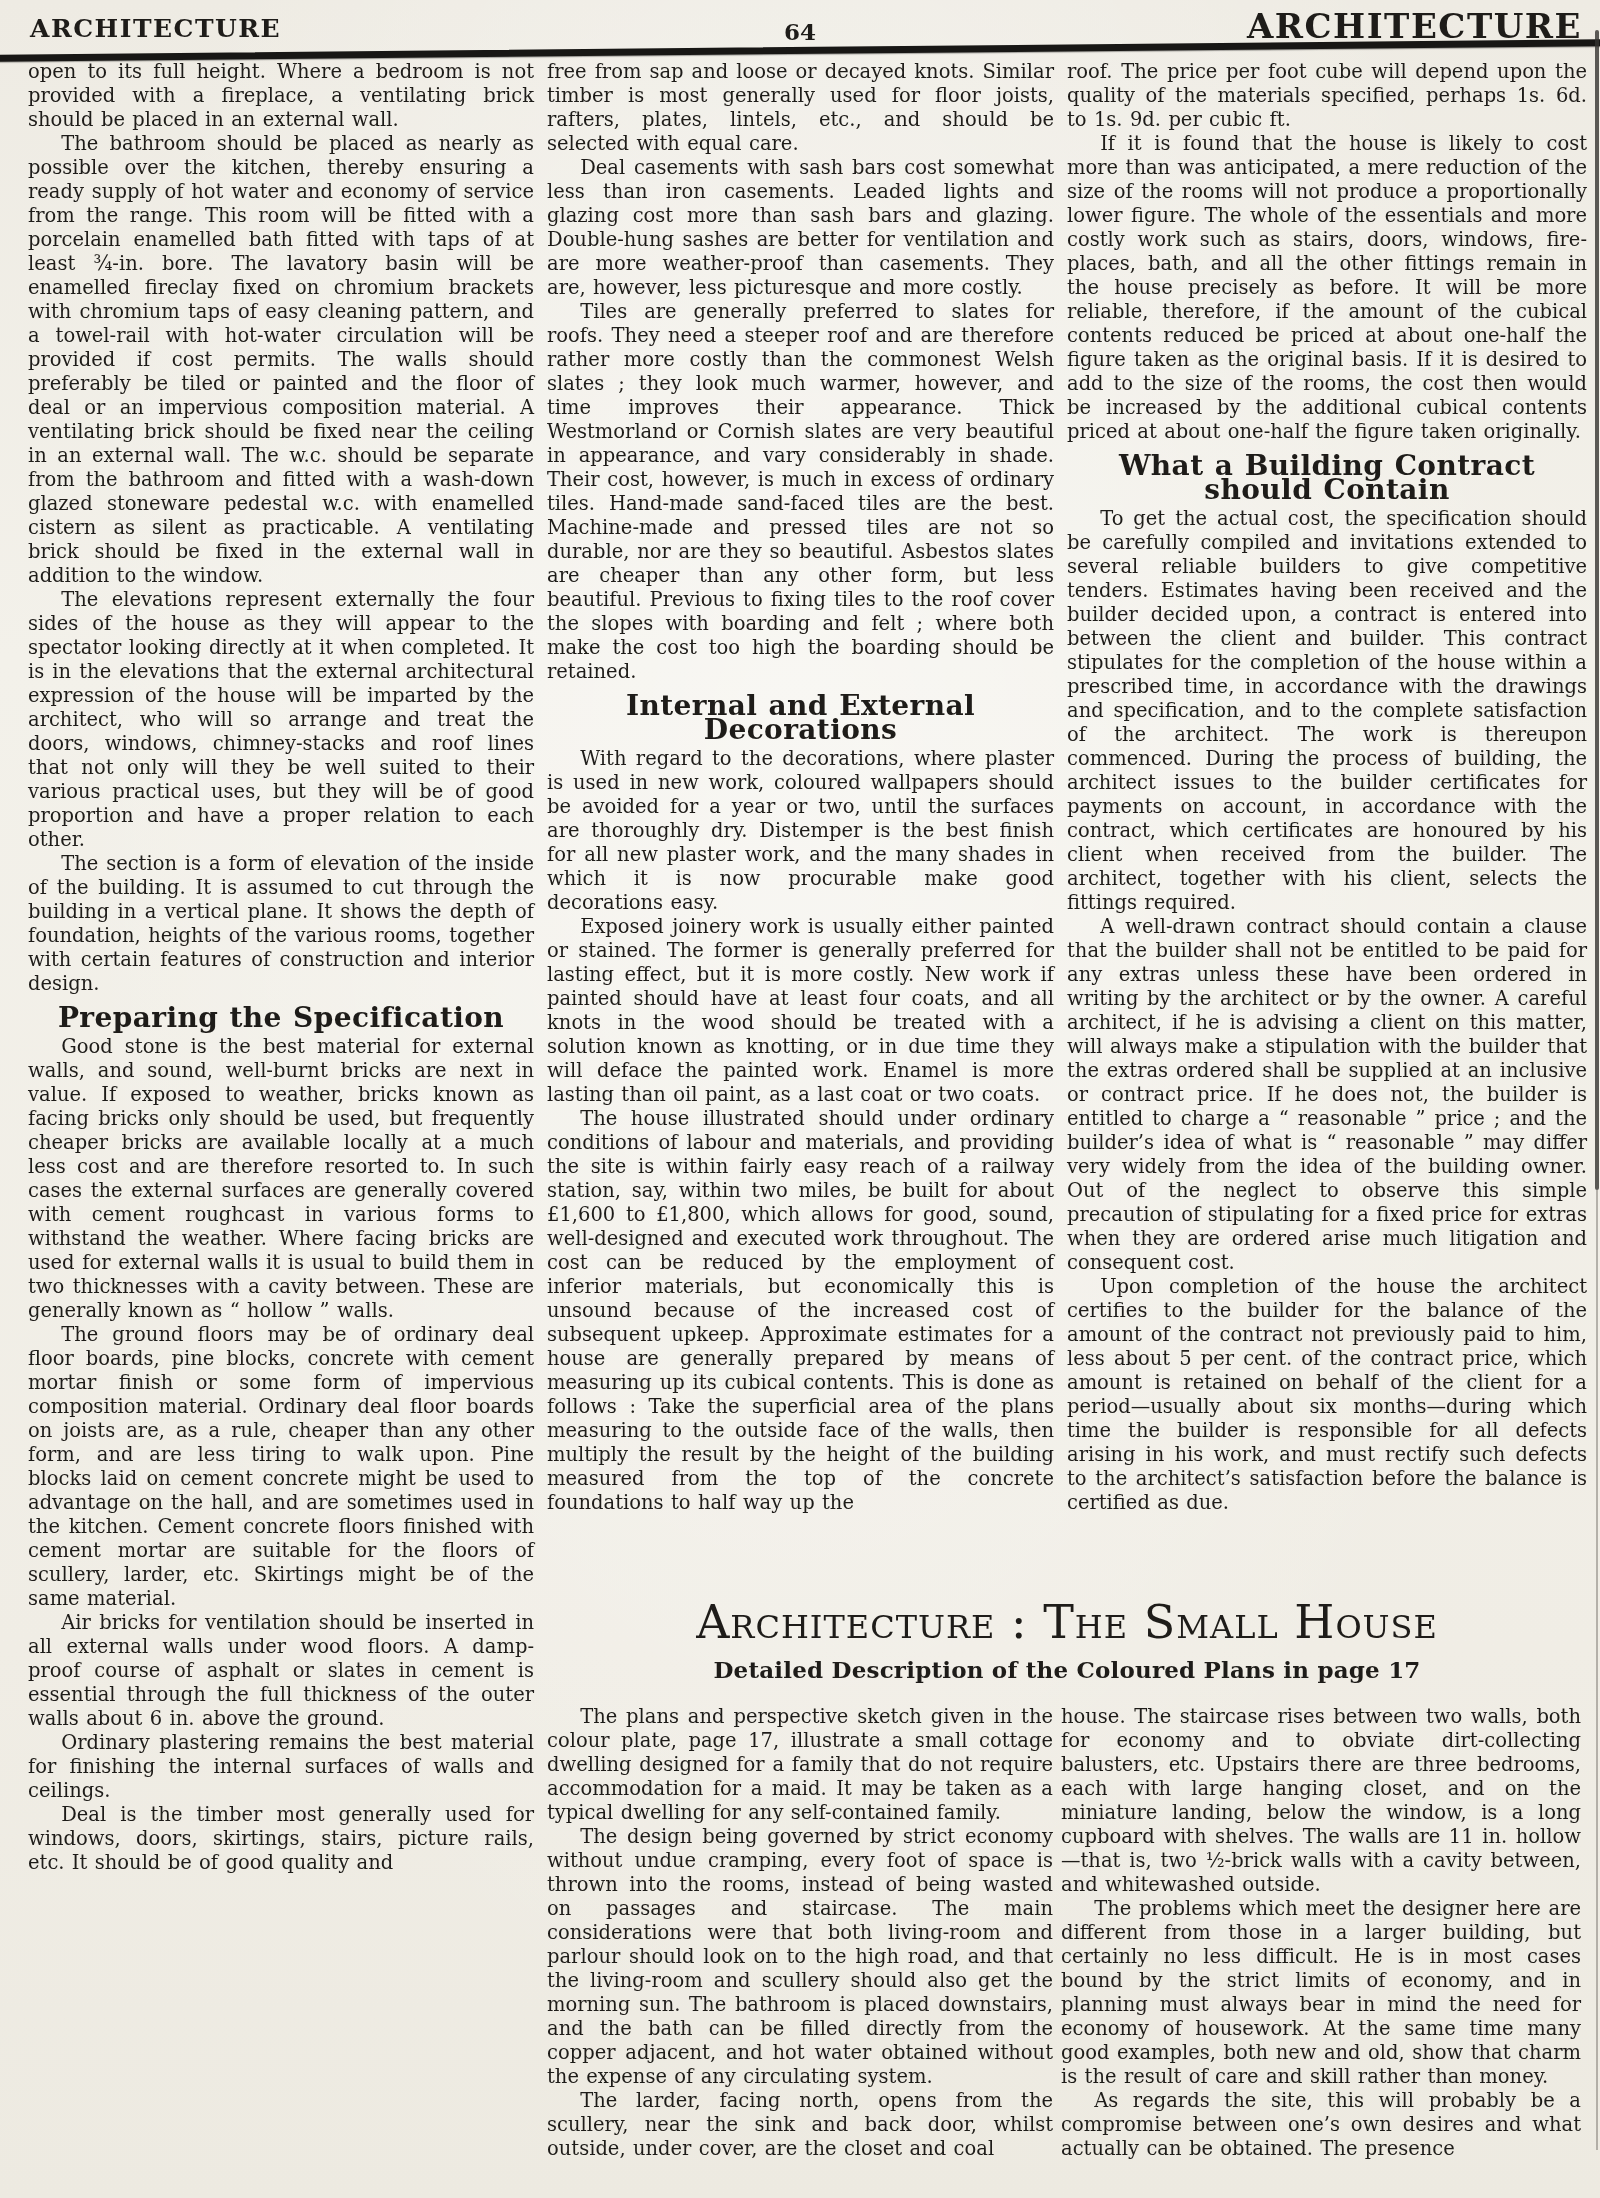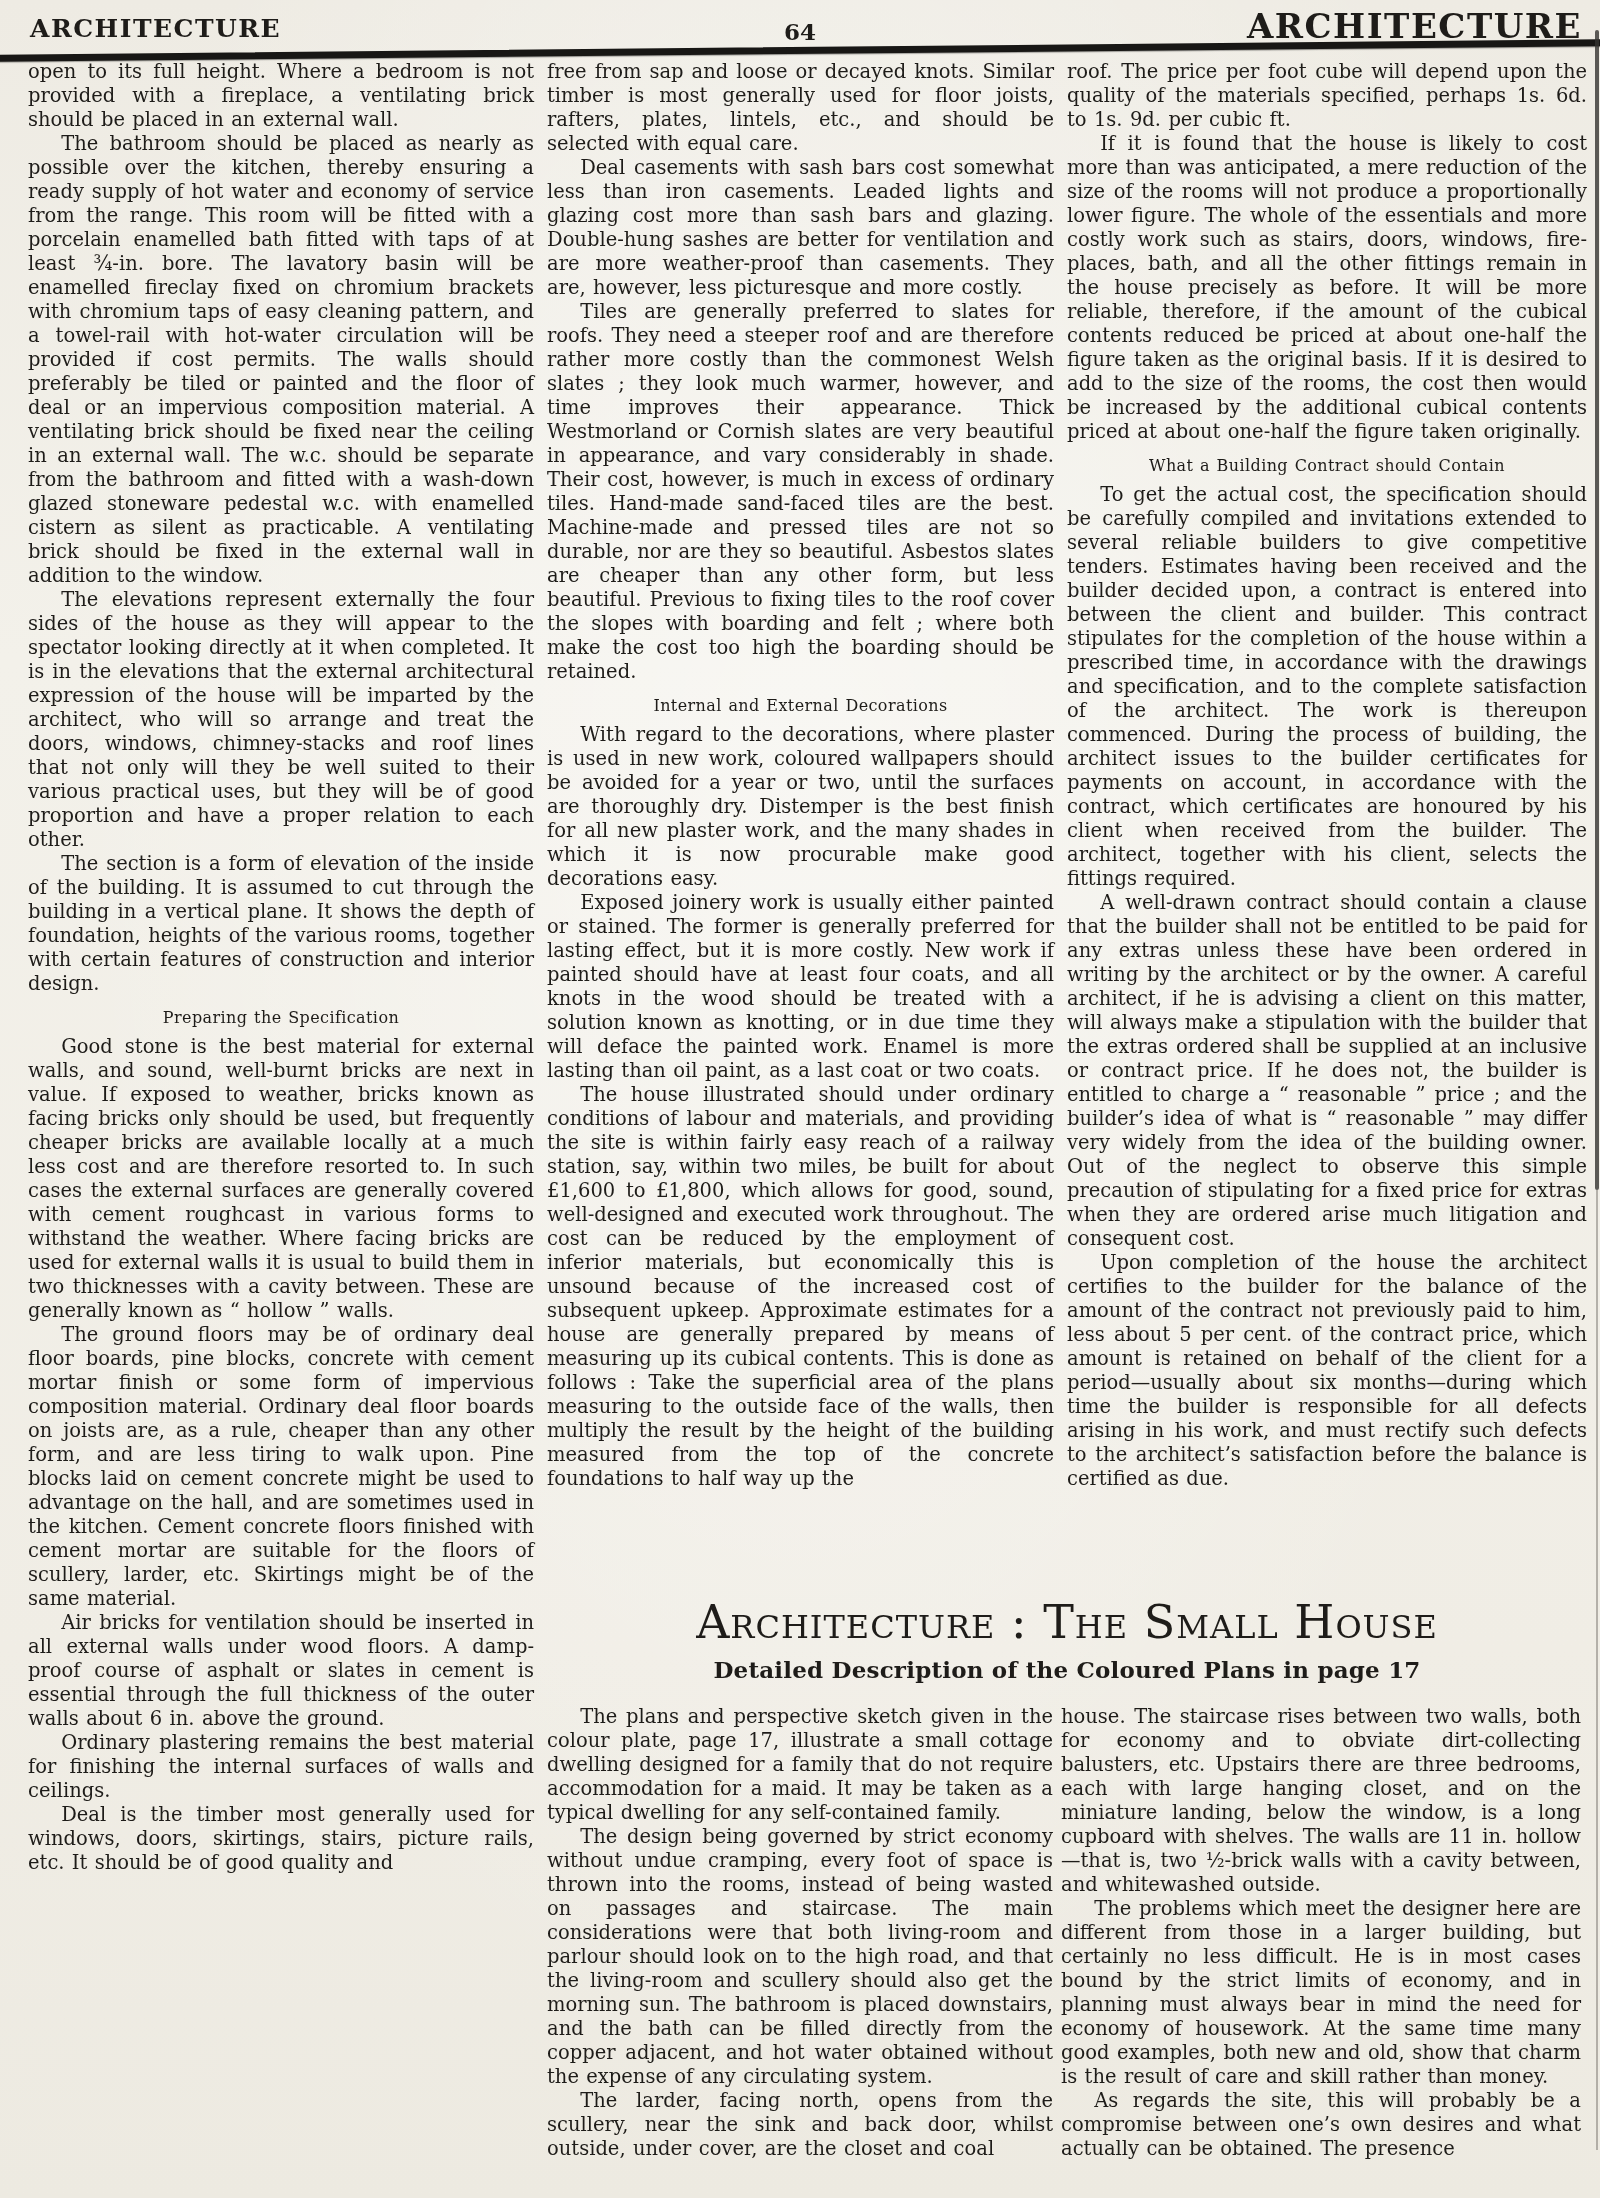--- a/index.html
+++ b/index.html
@@ -53,21 +53,21 @@
     text-align: justify;
     word-spacing: 0.06em;
   }
   .col-1 { left: 28px;   width: 506px; }
   .col-2 { left: 547px;  width: 507px; }
   .col-3 { left: 1067px; width: 520px; }
   .col p { margin: 0; text-indent: 1.7em; }
   .col p.cont { text-indent: 0; }
   .col h3 {
     margin: 10px 0 5px;
-    font-size: 16px; font-weight: normal;
+    font-size: 28px; font-weight: bold;
     text-align: center; letter-spacing: 0.4px;
     text-indent: 0;
   }
 
   
   .article2 { position: absolute; left: 547px; top: 1596px; width: 1040px; }
   .article2-title {
     margin: 0; text-align: center;
     font-variant: small-caps;
     font-weight: normal;

